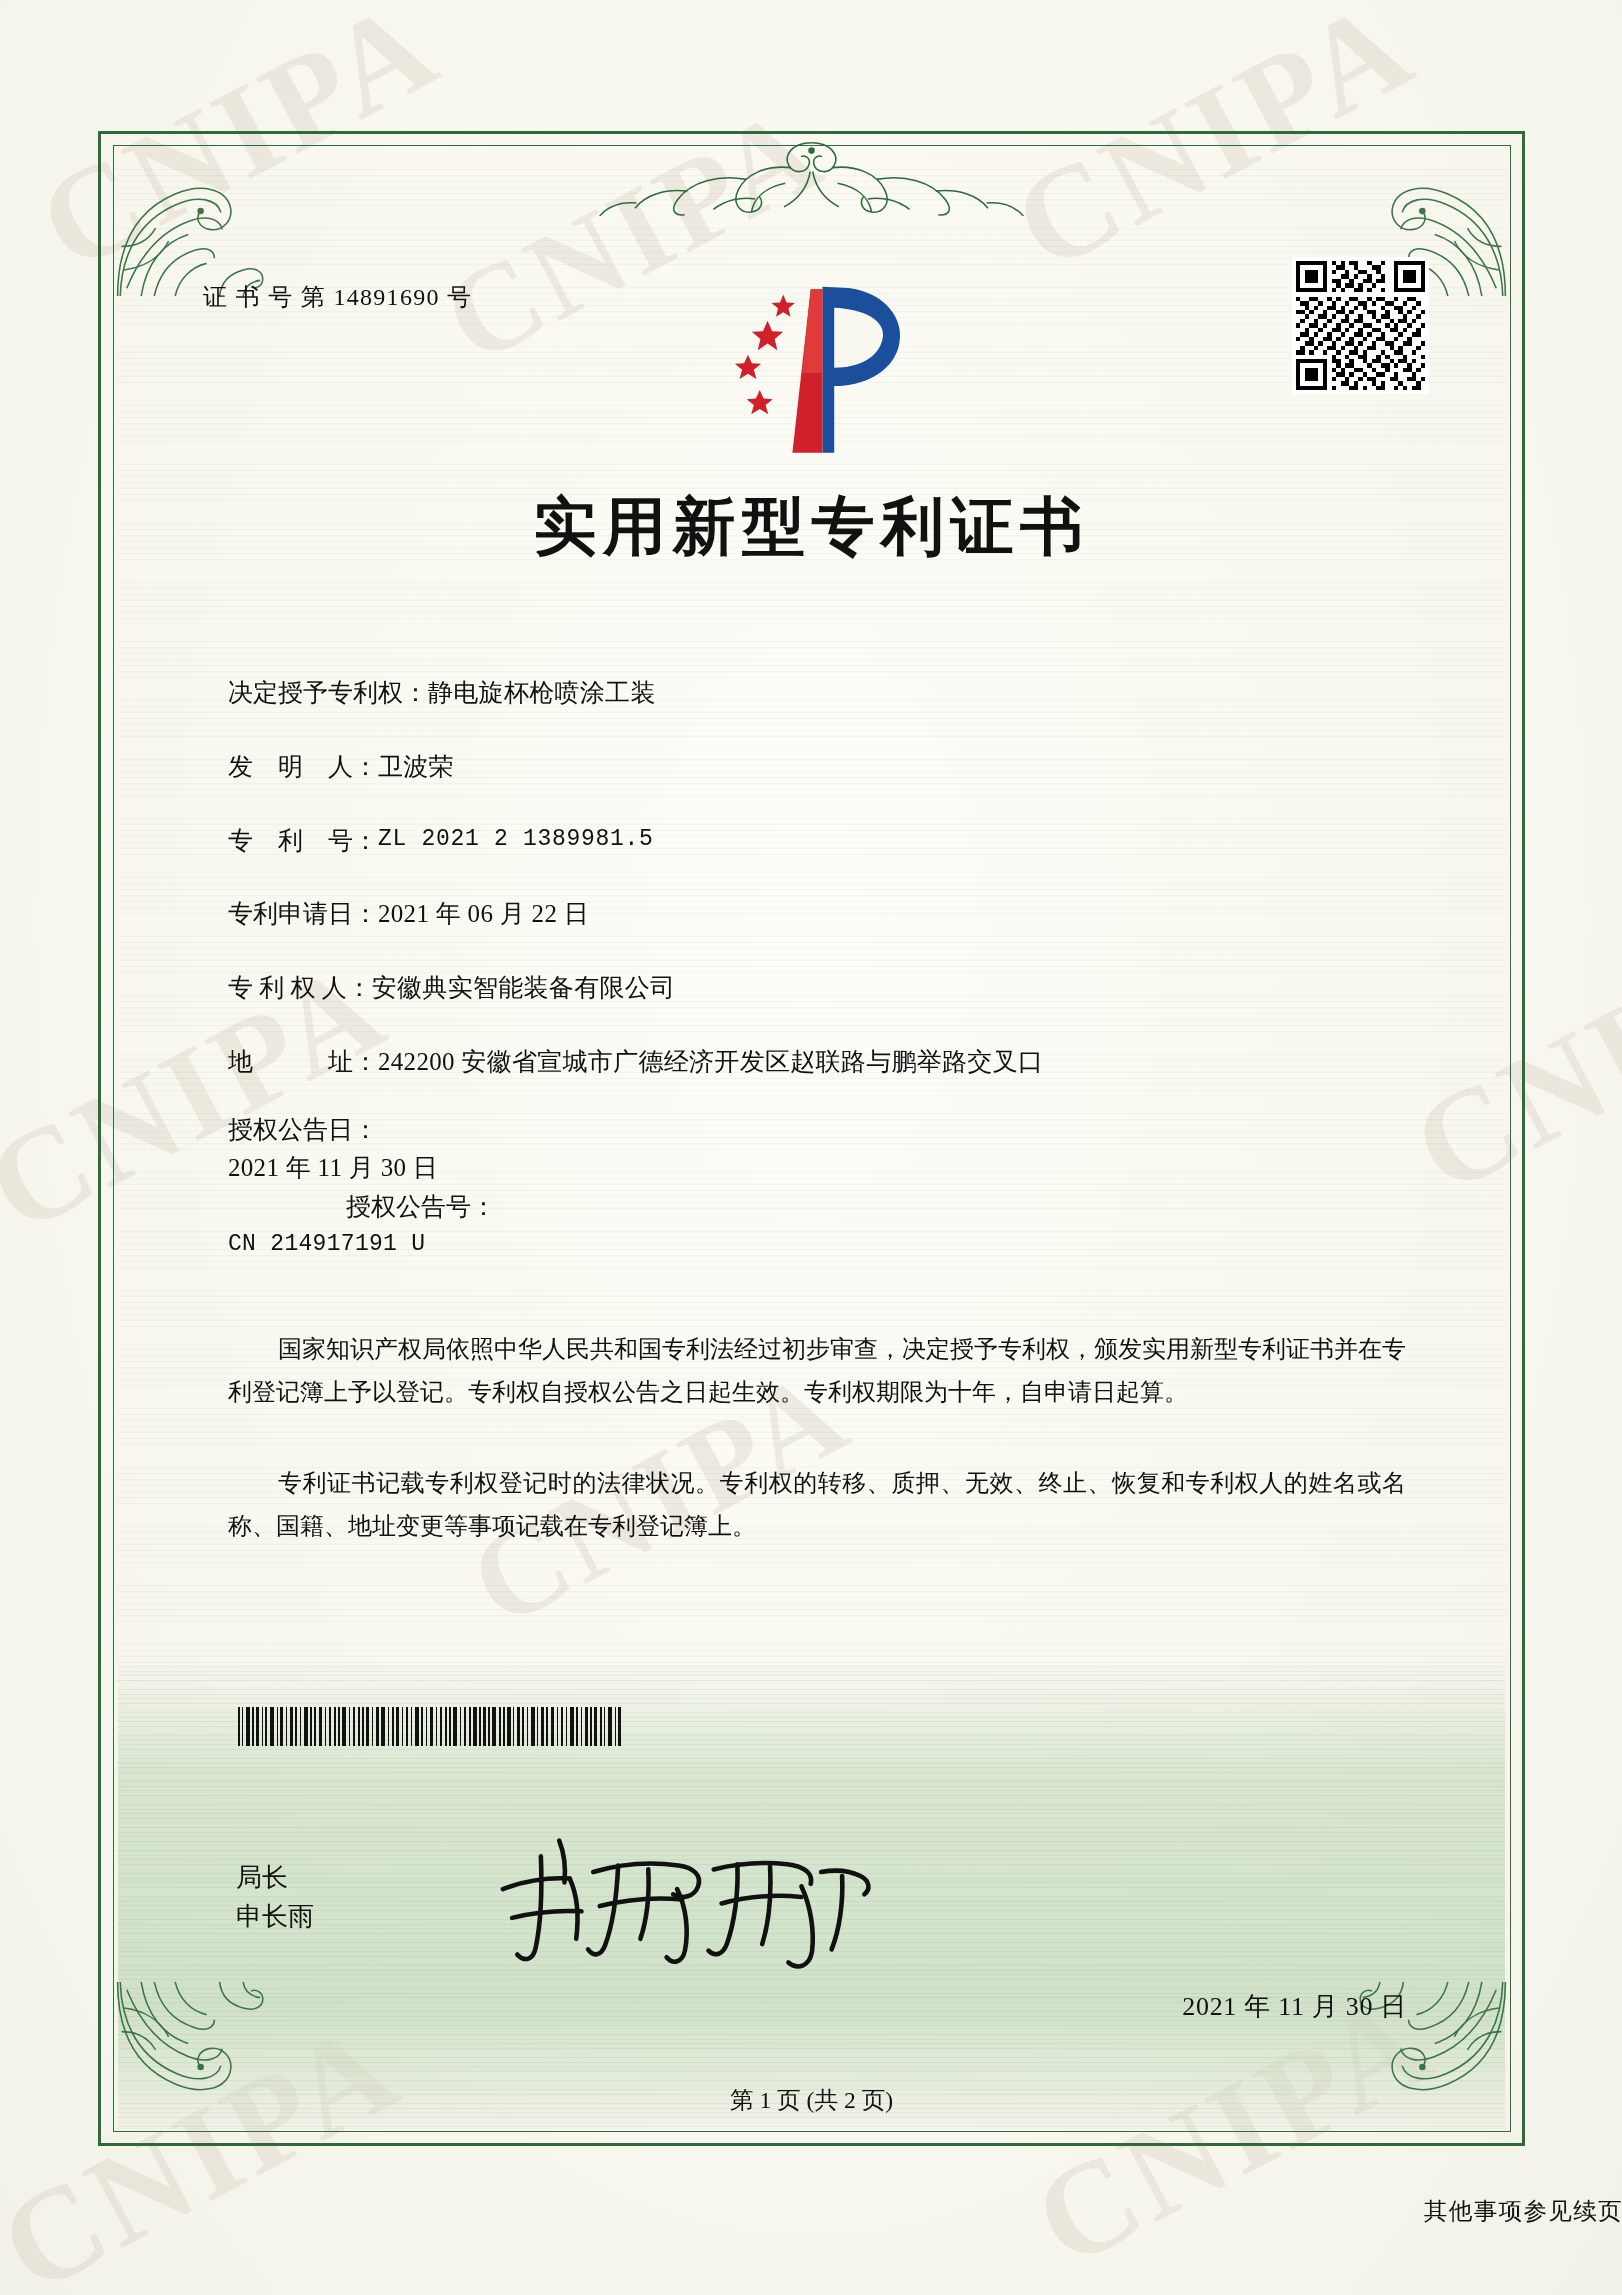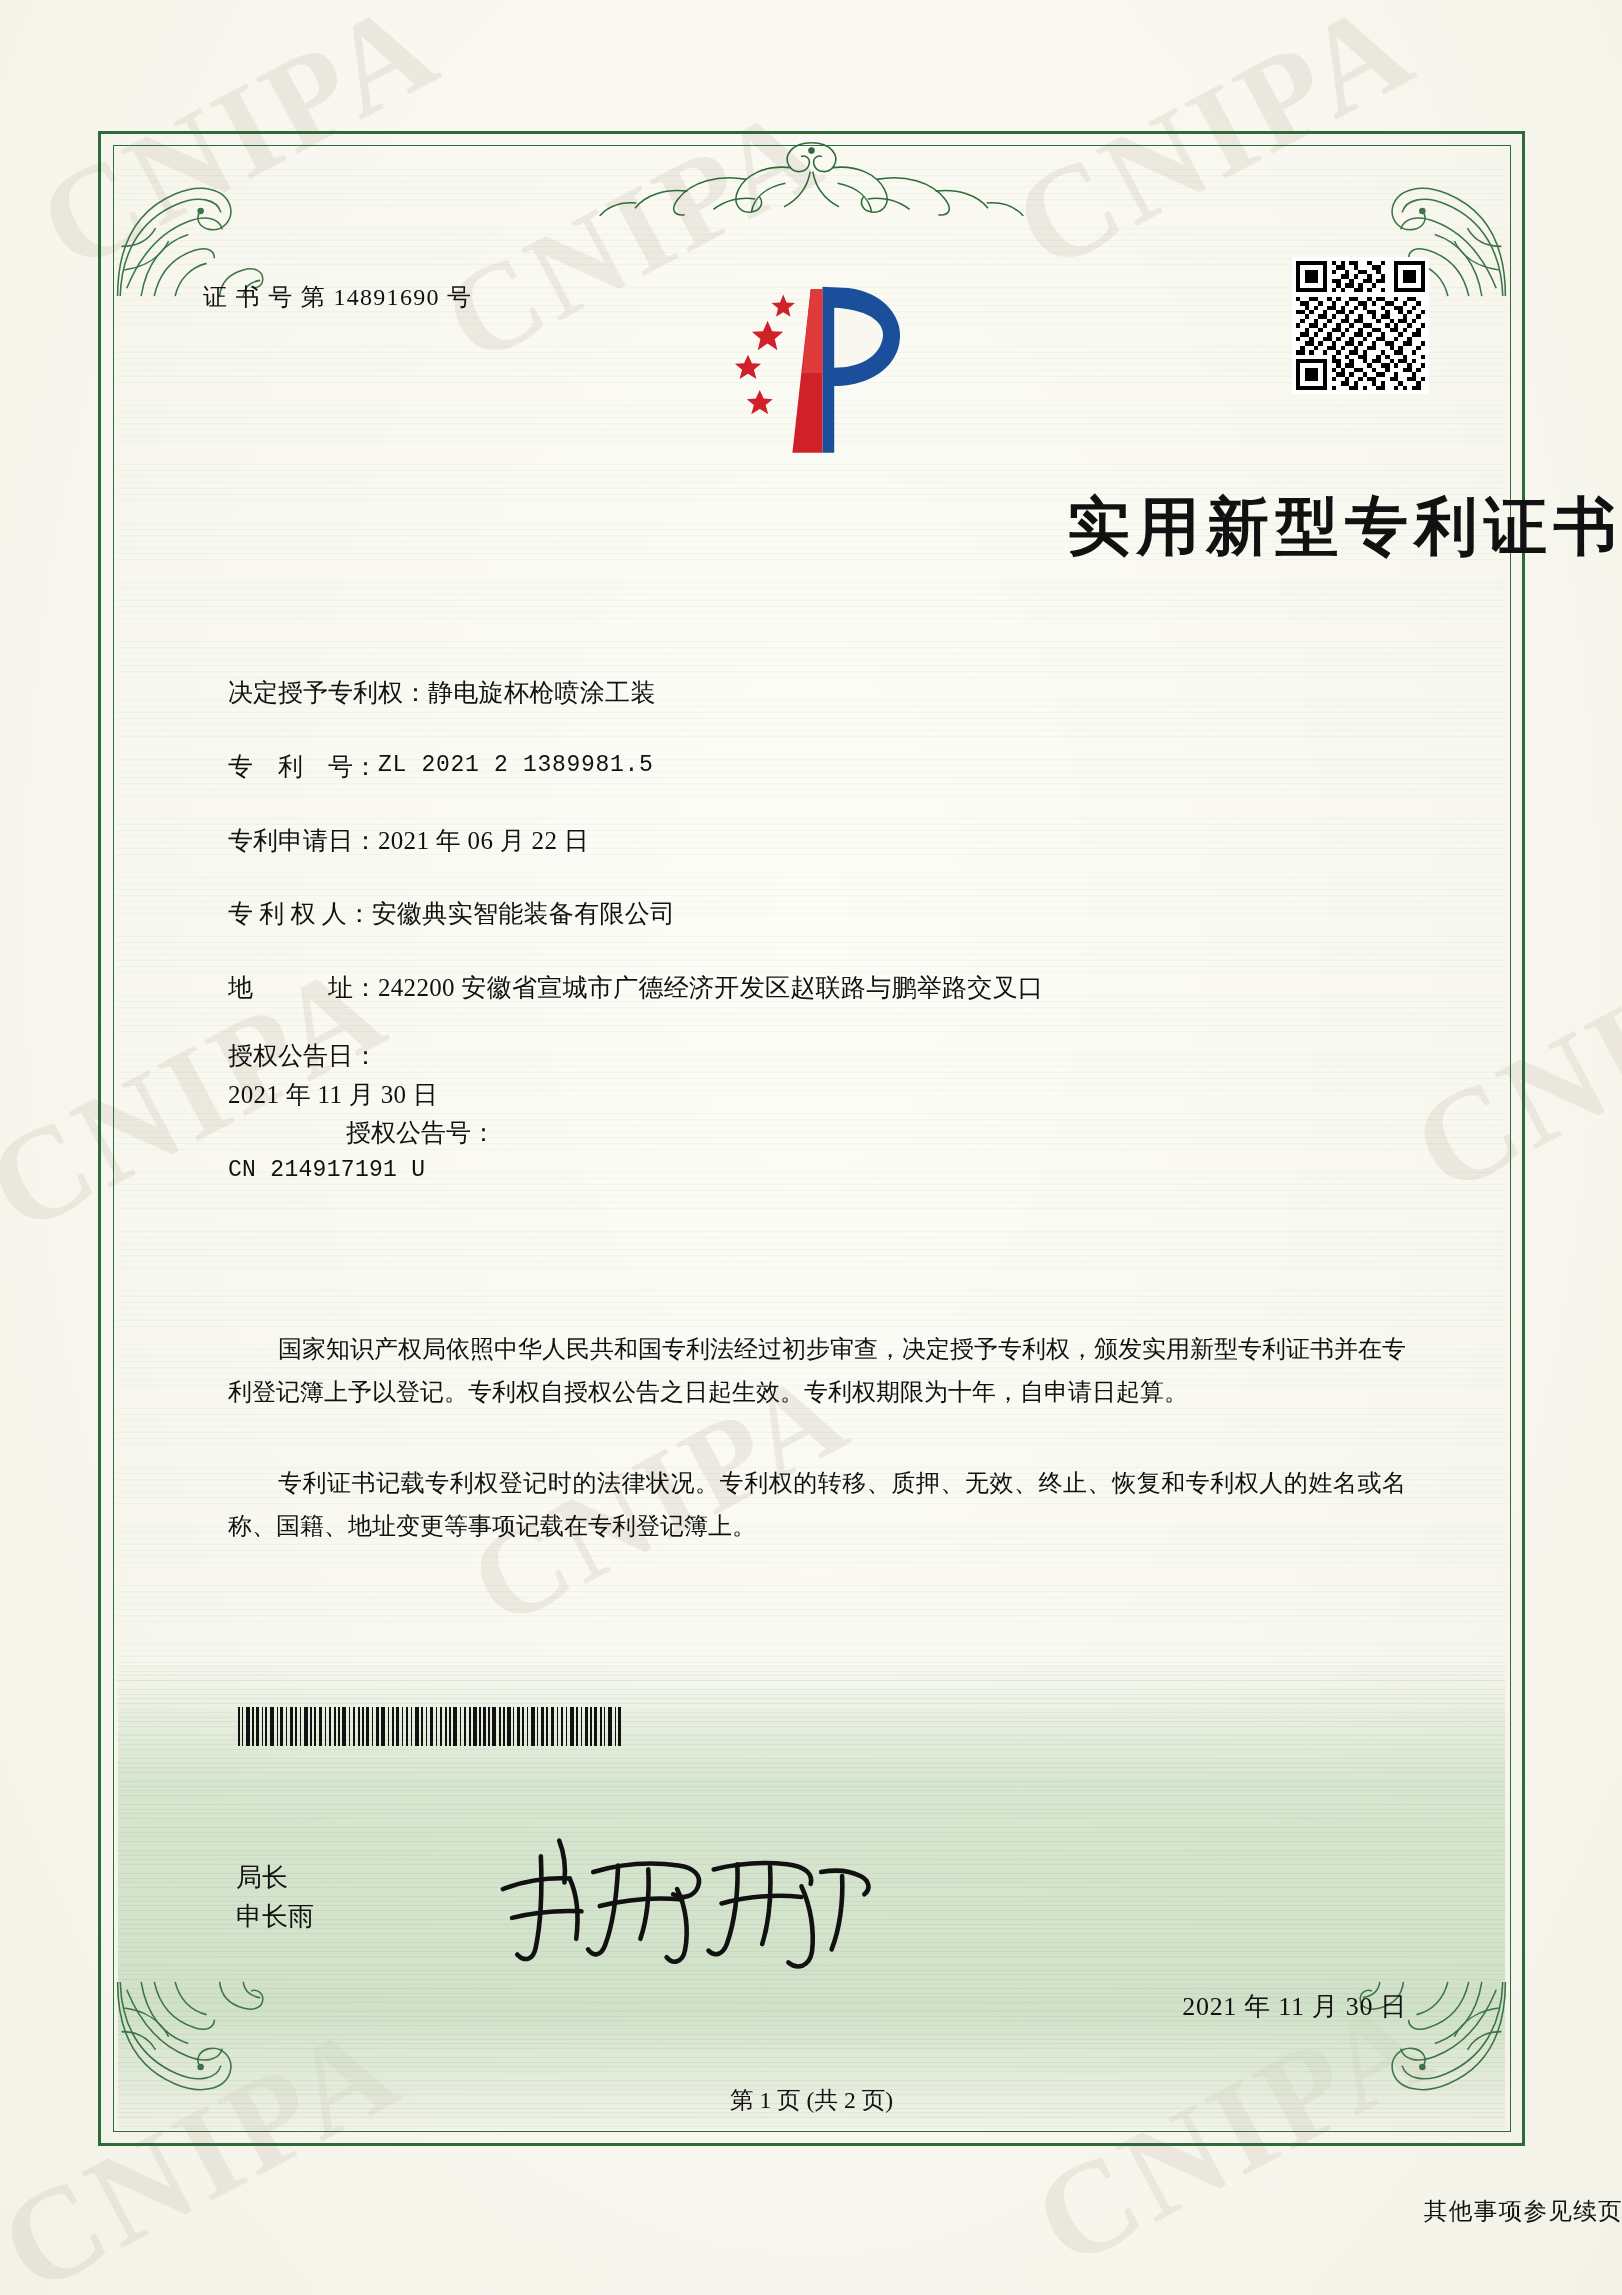--- a/index.html
+++ b/index.html
@@ -141,21 +141,21 @@
     width: 236px;
     height: 196px;
   }
   .emblem svg { width: 100%; height: 100%; display: block; }
 
   .title {
     position: absolute;
     left: 0;
     right: 0;
     top: 484px;
-    text-align: right;
+    text-align: center;
     font-size: 63px;
     font-weight: 700;
     letter-spacing: 6.5px;
     color: #111;
     font-family: Liberation Sans, sans-serif;
   }
 
   .fields {
     position: absolute;
     left: 228px;
@@ -616,20 +616,24 @@
     </div>
 
     <div class="title">实用新型专利证书</div>
 
     <div class="fields">
       <div class="frow">
         <span class="flabel">决定授予专利权：</span>
         <span class="fvalue">静电旋杯枪喷涂工装</span>
       </div>
       <div class="frow">
+        <span class="flabel">发　明　人：</span>
+        <span class="fvalue">卫波荣</span>
+      </div>
+      <div class="frow">
         <span class="flabel">专　利　号：</span>
         <span class="fvalue mono">ZL 2021 2 1389981.5</span>
       </div>
       <div class="frow">
         <span class="flabel">专利申请日：</span>
         <span class="fvalue">2021 年 06 月 22 日</span>
       </div>
       <div class="frow">
         <span class="flabel">专 利 权 人：</span>
         <span class="fvalue">安徽典实智能装备有限公司</span>

